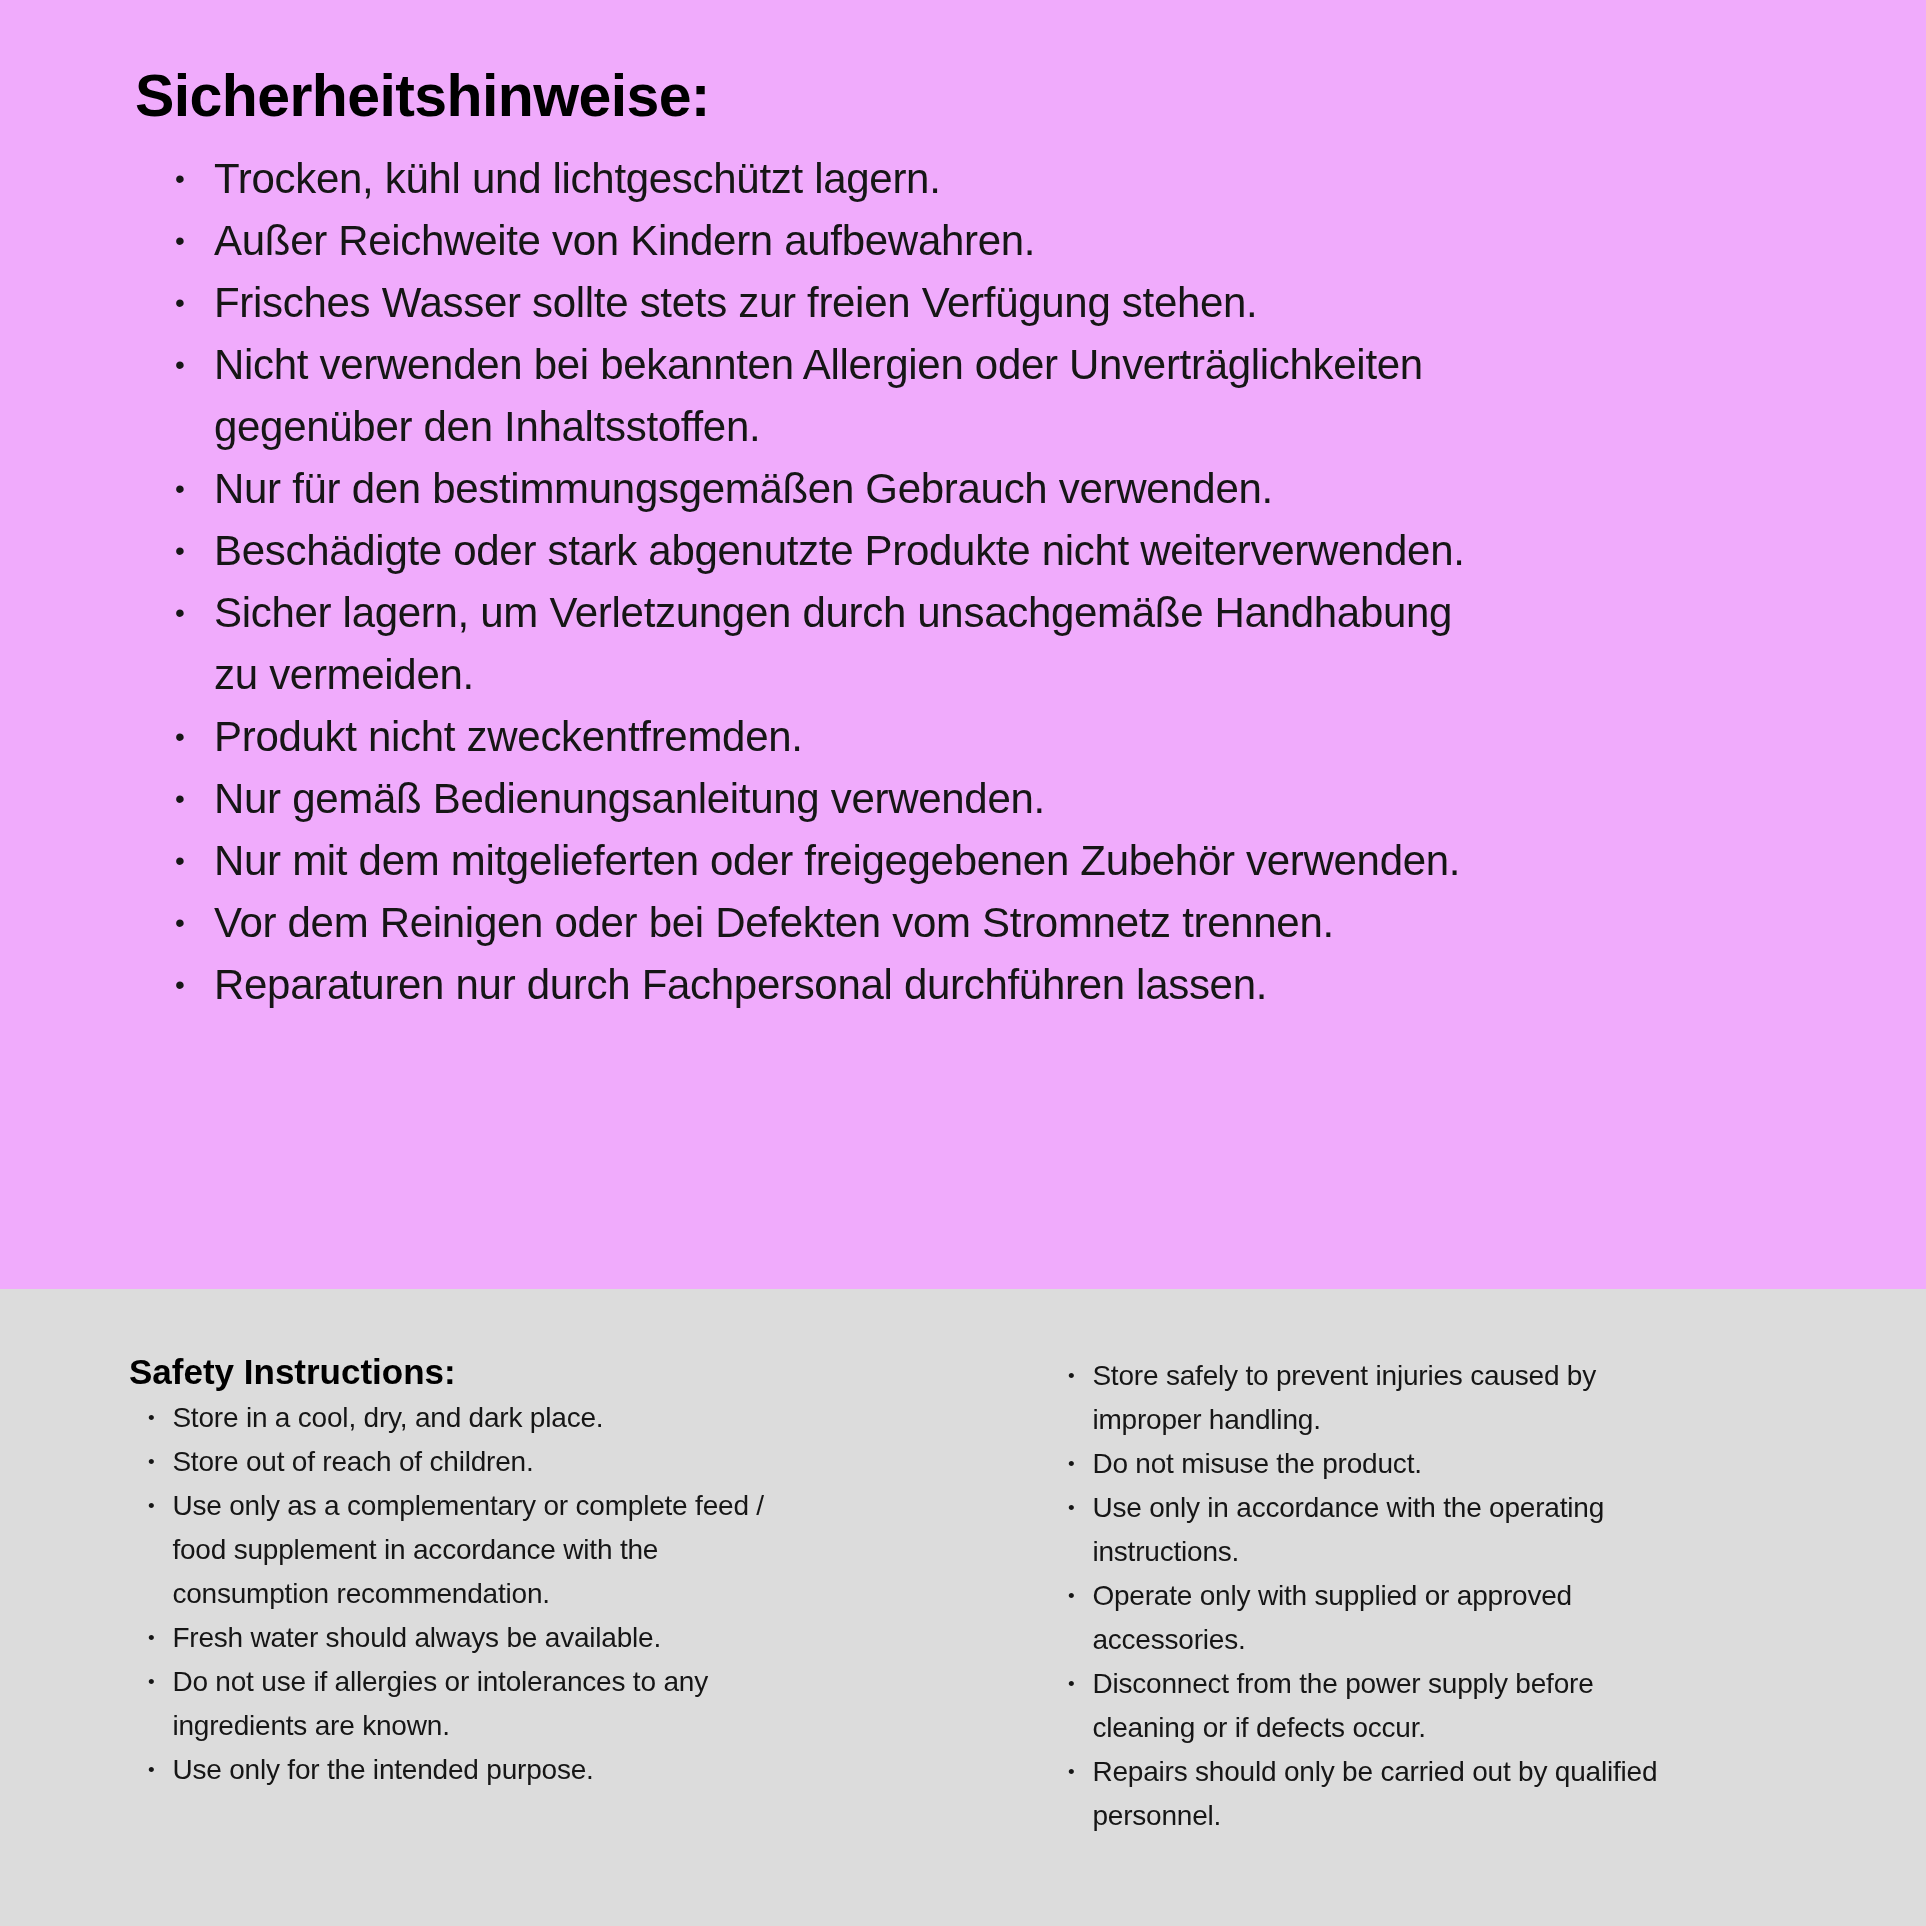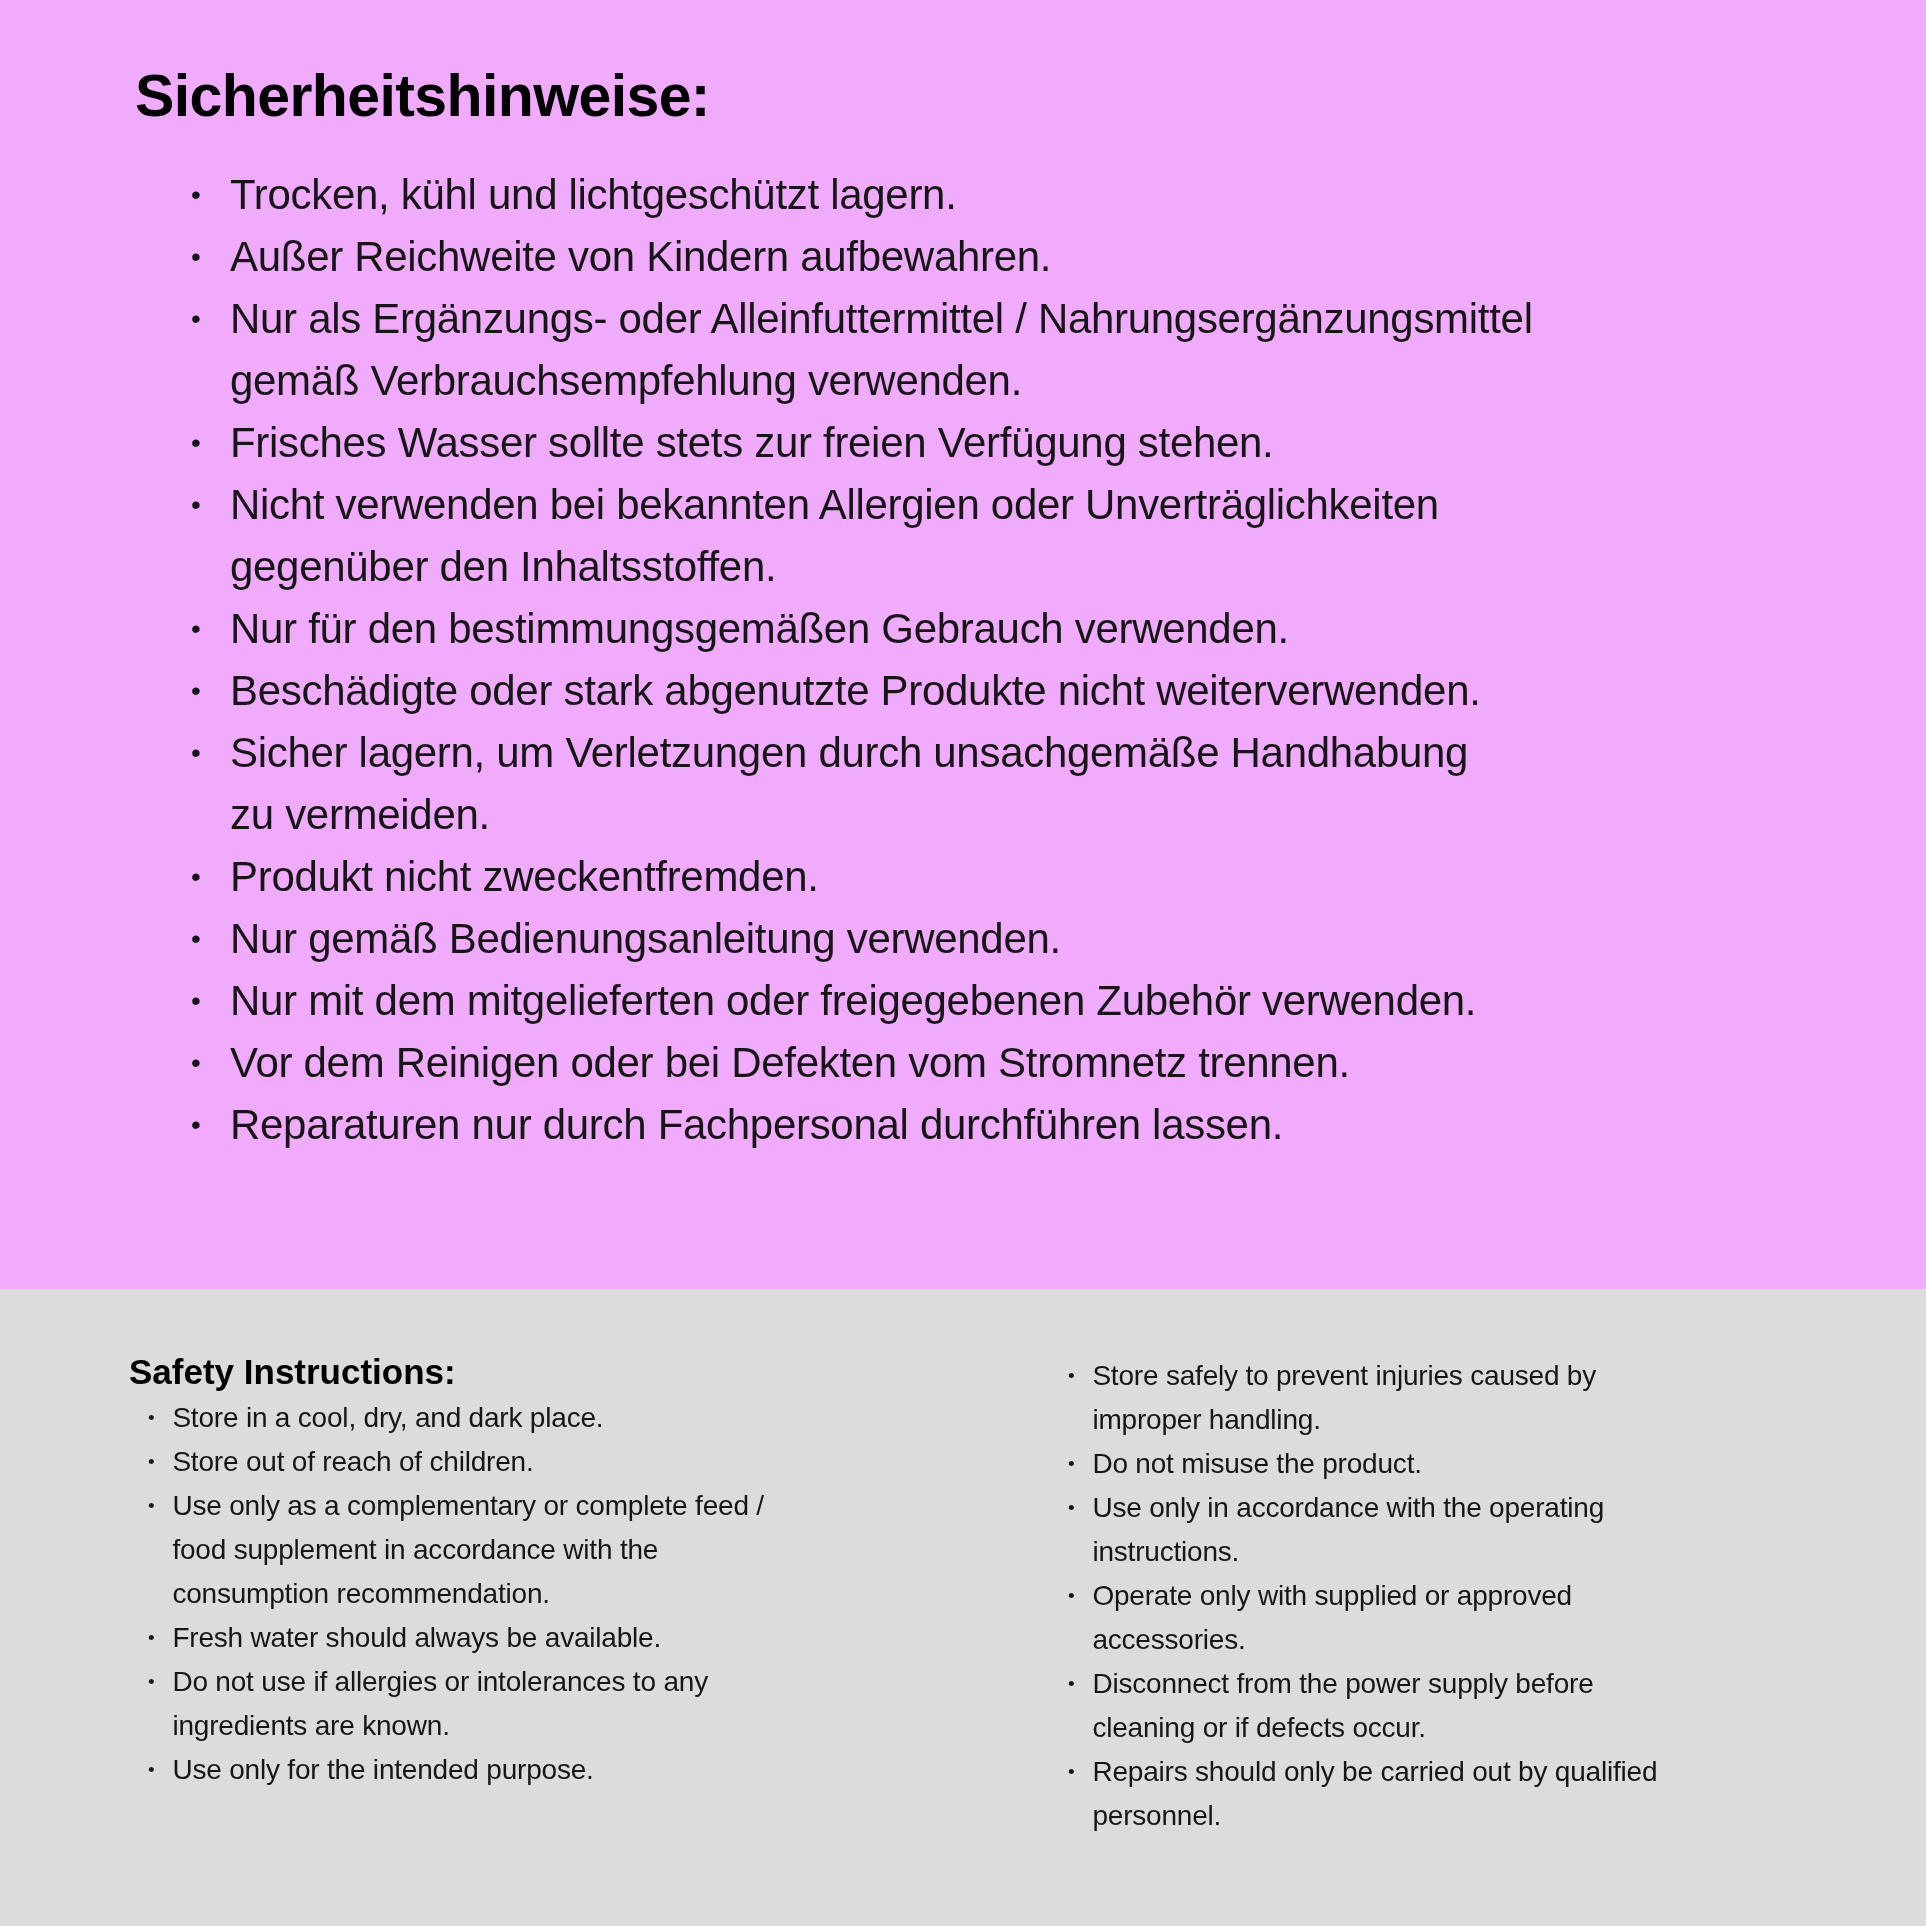--- a/index.html
+++ b/index.html
@@ -31,21 +31,21 @@
     line-height: 1.2;
     font-weight: 700;
     color: #000000;
     letter-spacing: -0.6px;
   }
   .de-list {
     position: absolute;
     left: 175px;
     top: 148px;
     width: 1682px;
-    margin: 16px;
+    margin: 0;
     padding: 0;
     list-style: none;
     font-size: 42px;
     line-height: 62px;
     letter-spacing: -0.3px;
   }
   .de-list li {
     position: relative;
     padding-left: 39px;
     white-space: pre-line;
@@ -118,22 +118,20 @@
 <body>
 
 <div class="page">
 
   <section>
     <h1 class="de-title">Sicherheitshinweise:</h1>
 
     <ul class="de-list">
       <li>Trocken, kühl und lichtgeschützt lagern.</li>
       <li>Außer Reichweite von Kindern aufbewahren.</li>
-      <li>Nur als Ergänzungs- oder Alleinfuttermittel / Nahrungsergänzungsmittel
-gemäß Verbrauchsempfehlung verwenden.</li>
       <li>Frisches Wasser sollte stets zur freien Verfügung stehen.</li>
       <li>Nicht verwenden bei bekannten Allergien oder Unverträglichkeiten
 gegenüber den Inhaltsstoffen.</li>
       <li>Nur für den bestimmungsgemäßen Gebrauch verwenden.</li>
       <li>Beschädigte oder stark abgenutzte Produkte nicht weiterverwenden.</li>
       <li>Sicher lagern, um Verletzungen durch unsachgemäße Handhabung
 zu vermeiden.</li>
       <li>Produkt nicht zweckentfremden.</li>
       <li>Nur gemäß Bedienungsanleitung verwenden.</li>
       <li>Nur mit dem mitgelieferten oder freigegebenen Zubehör verwenden.</li>

